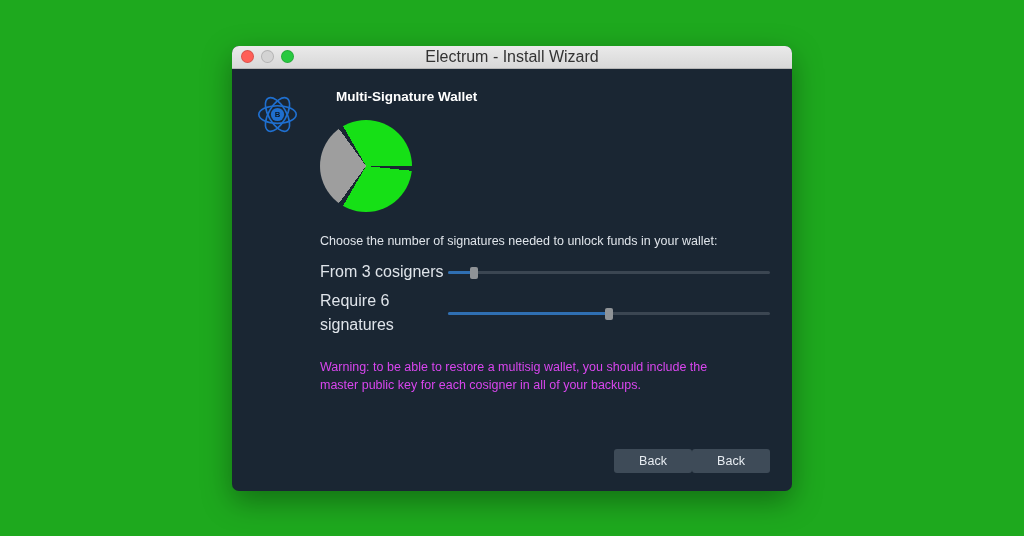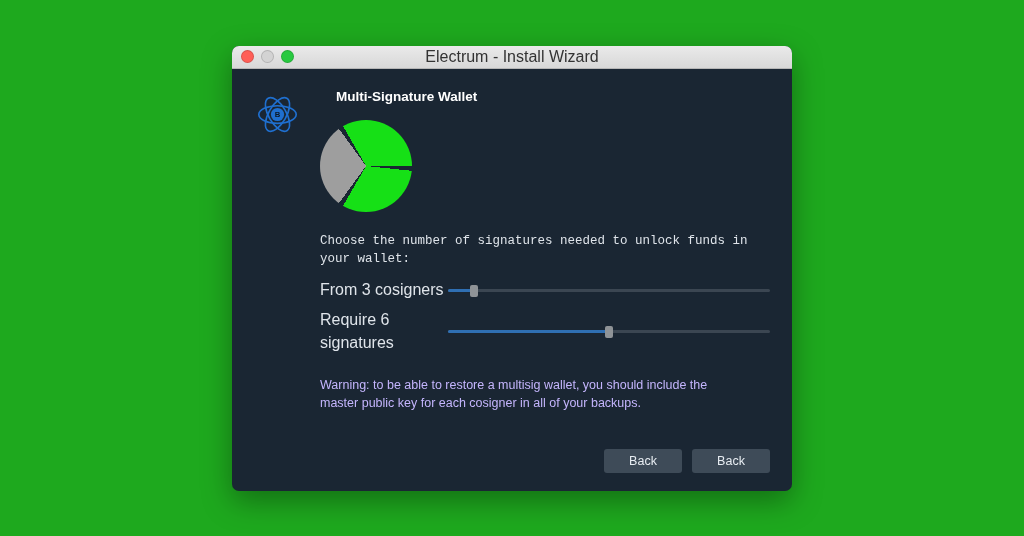--- a/index.html
+++ b/index.html
@@ -11,29 +11,29 @@
   .dot.red{background:#ff5f57;border:0.5px solid rgba(0,0,0,.15);}
   .dot.grey{background:#d3d3d3;border:0.5px solid rgba(0,0,0,.15);}
   .dot.green{background:#28c940;border:0.5px solid rgba(0,0,0,.15);}
   .title{position:absolute;left:0;right:0;text-align:center;font-size:16px;color:#333;}
   .body{display:flex;padding:18px 22px 14px 18px;min-height:380px;box-sizing:border-box;}
   .logo-col{width:70px;flex:none;}
   .content{flex:1;color:#cfd6dd;font-size:12.5px;line-height:1.45;}
   h3{margin:0 0 14px 16px;color:#fff;font-size:13.5px;font-weight:600;}
   .pie{width:92px;height:92px;border-radius:50%;position:relative;background:#9e9e9e;margin-bottom:20px;
        background:conic-gradient(from -30deg,#16e016 0deg 120deg,#1a2633 120deg 126deg,#16e016 126deg 240deg,#1a2633 240deg 246deg,#9e9e9e 246deg 354deg,#1a2633 354deg 360deg);}
-  .instr{margin:8px 0 10px 0;color:#dfe4ea;font-family:Liberation Mono, monospace;}
+  .instr{margin:8px 0 10px 0;color:#dfe4ea;}
   .row{display:flex;align-items:center;margin:6px 0;}
   .row-label{width:128px;flex:none;color:#dfe4ea;font-size:16px;}
   .slider{flex:1;position:relative;height:14px;}
   .track{position:absolute;top:6px;left:0;right:0;height:3px;background:#3b4652;border-radius:2px;}
   .fill{position:absolute;top:6px;left:0;height:3px;background:#2f6fb3;border-radius:2px;}
   .thumb{position:absolute;top:2px;width:8px;height:12px;background:#8f9397;border-radius:2px;transform:translateX(-50%);}
-  .warn{margin-top:22px;color:#c4b5fd;max-width:420px;}
-  .footer{display:flex;justify-content:flex-end;gap:10px;padding:0 22px 18px 0;}
+  .warn{margin-top:22px;color:#d946ef;max-width:420px;}
+  .footer{display:flex;justify-content:flex-end;padding:0 22px 18px 0;}
   .btn{background:#3e4b58;color:#e8edf2;border:none;border-radius:3px;padding:5px 0;width:78px;font-size:12.5px;text-align:center;cursor:pointer;}
   
   .logo{width:55px;height:55px;}
 </style>
 </head>
 <body>
 
 <div class="window">
 
   <div class="titlebar">

